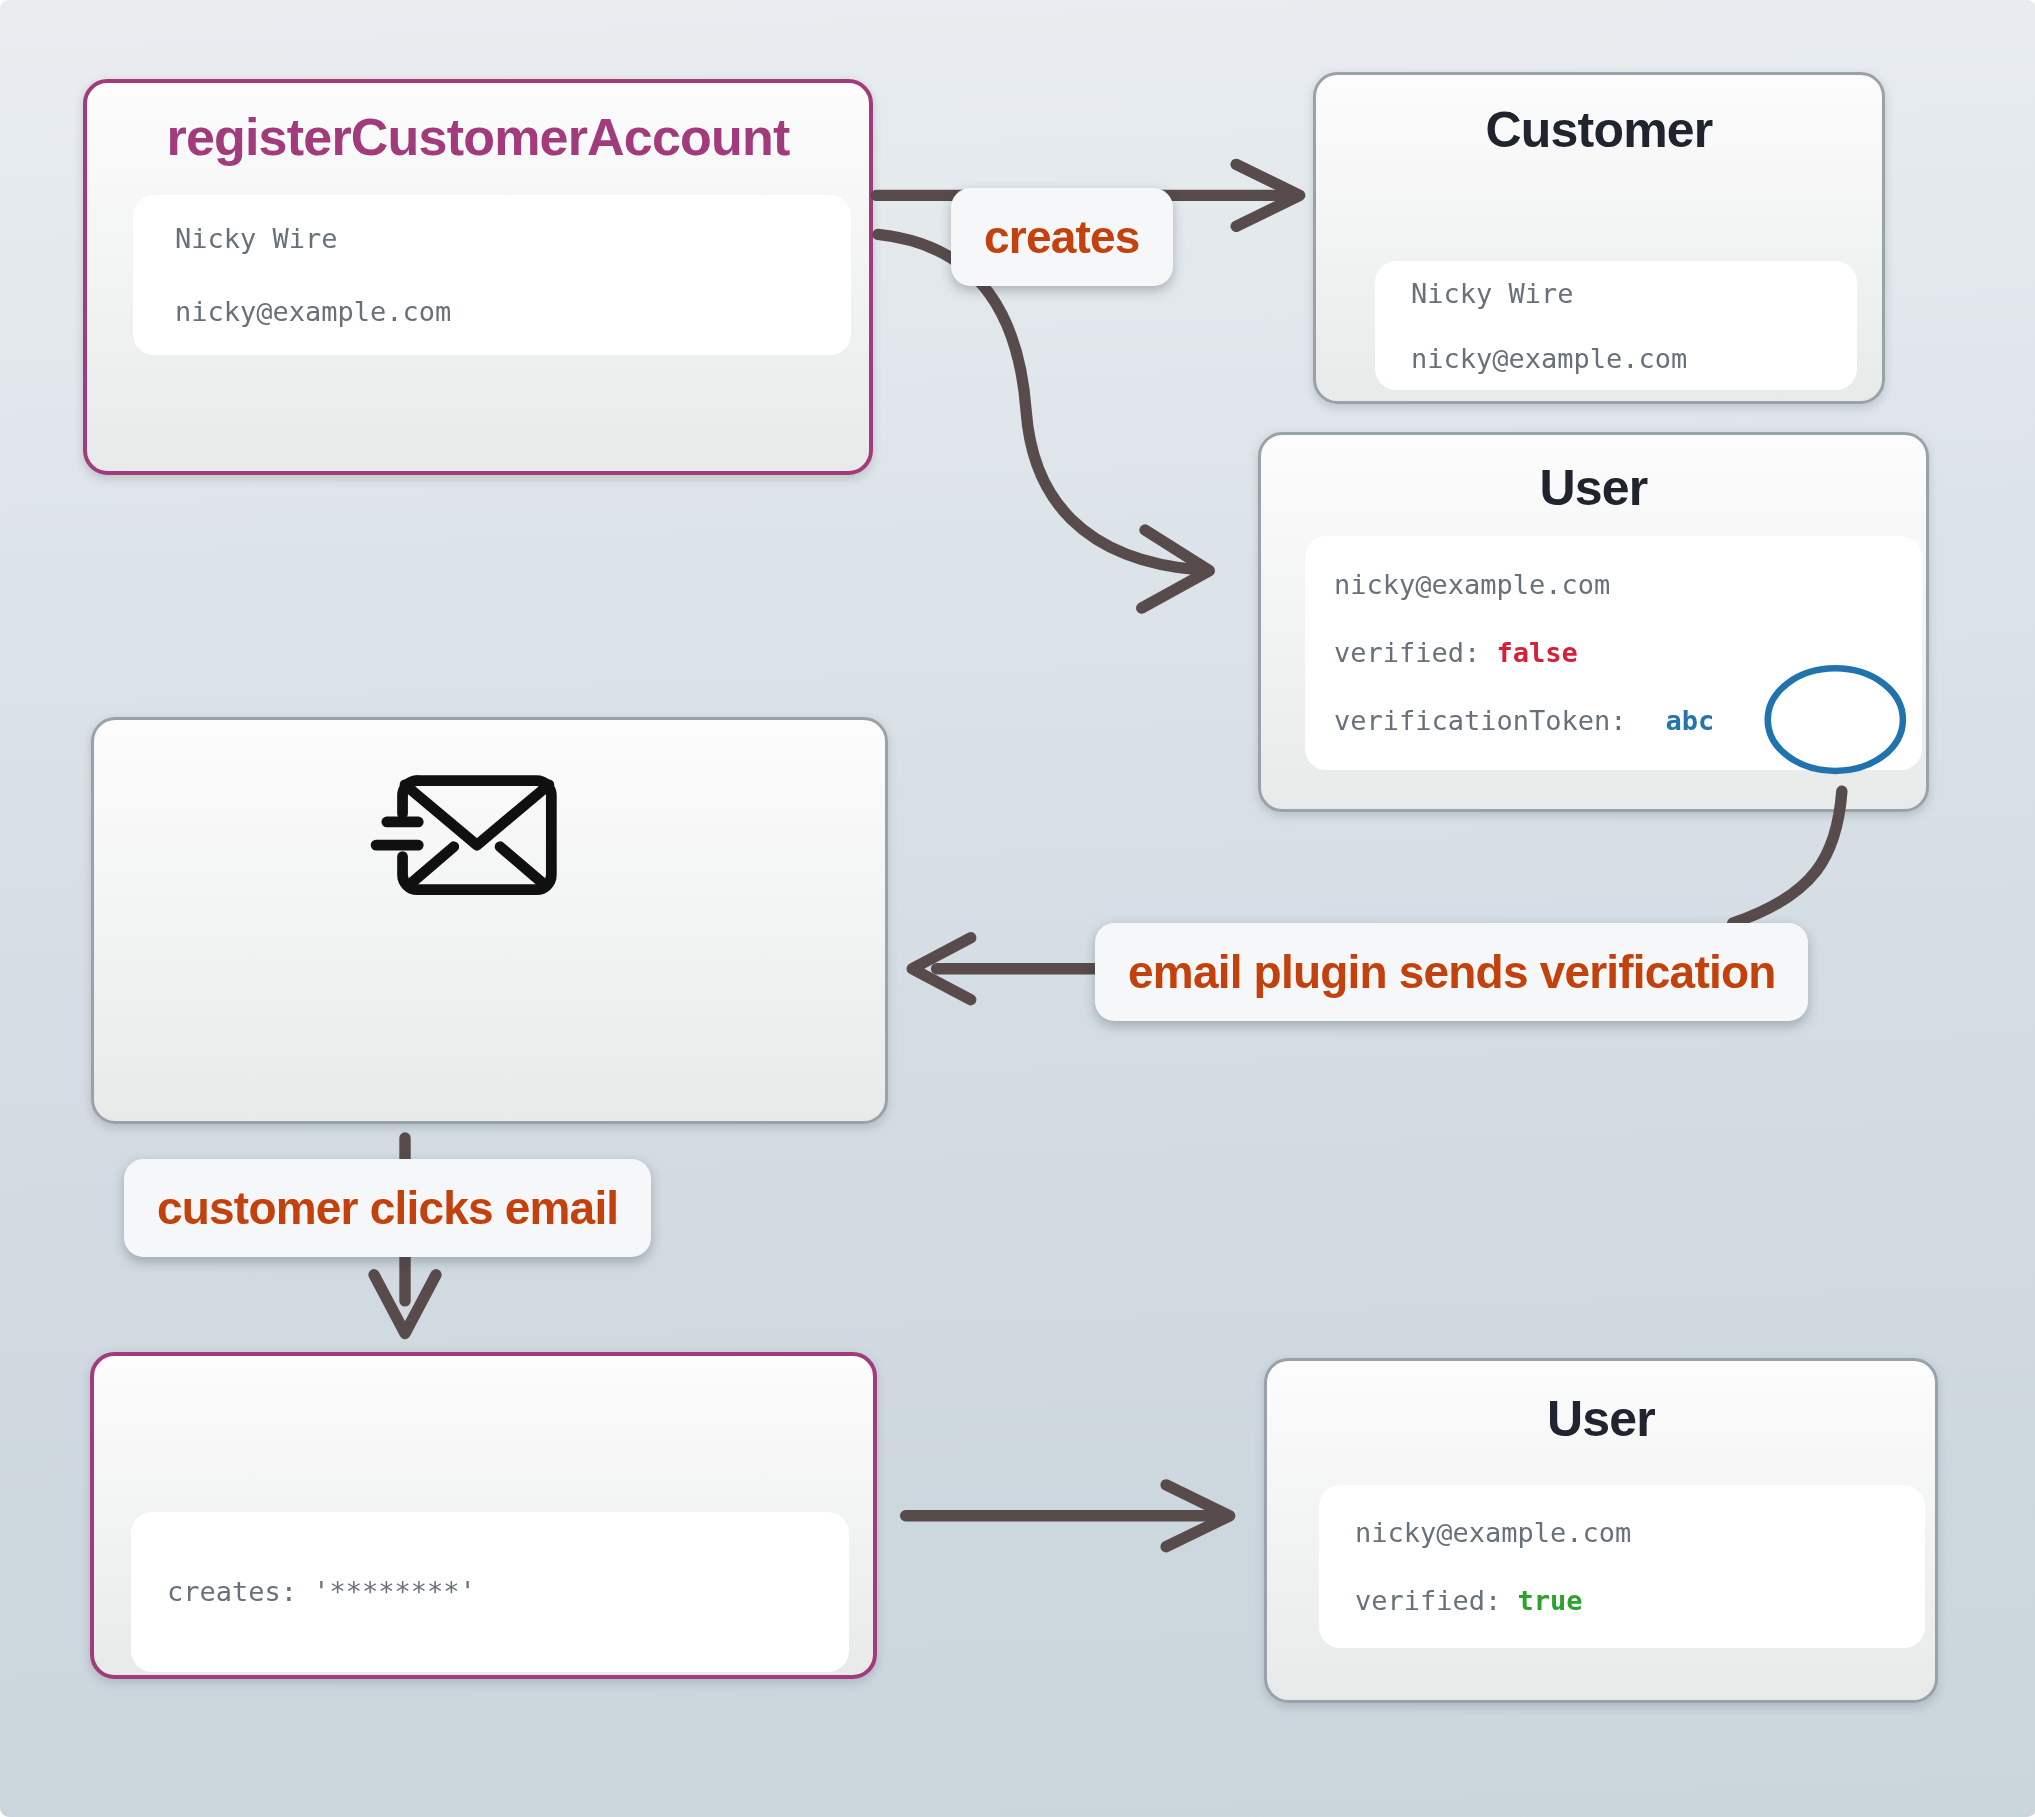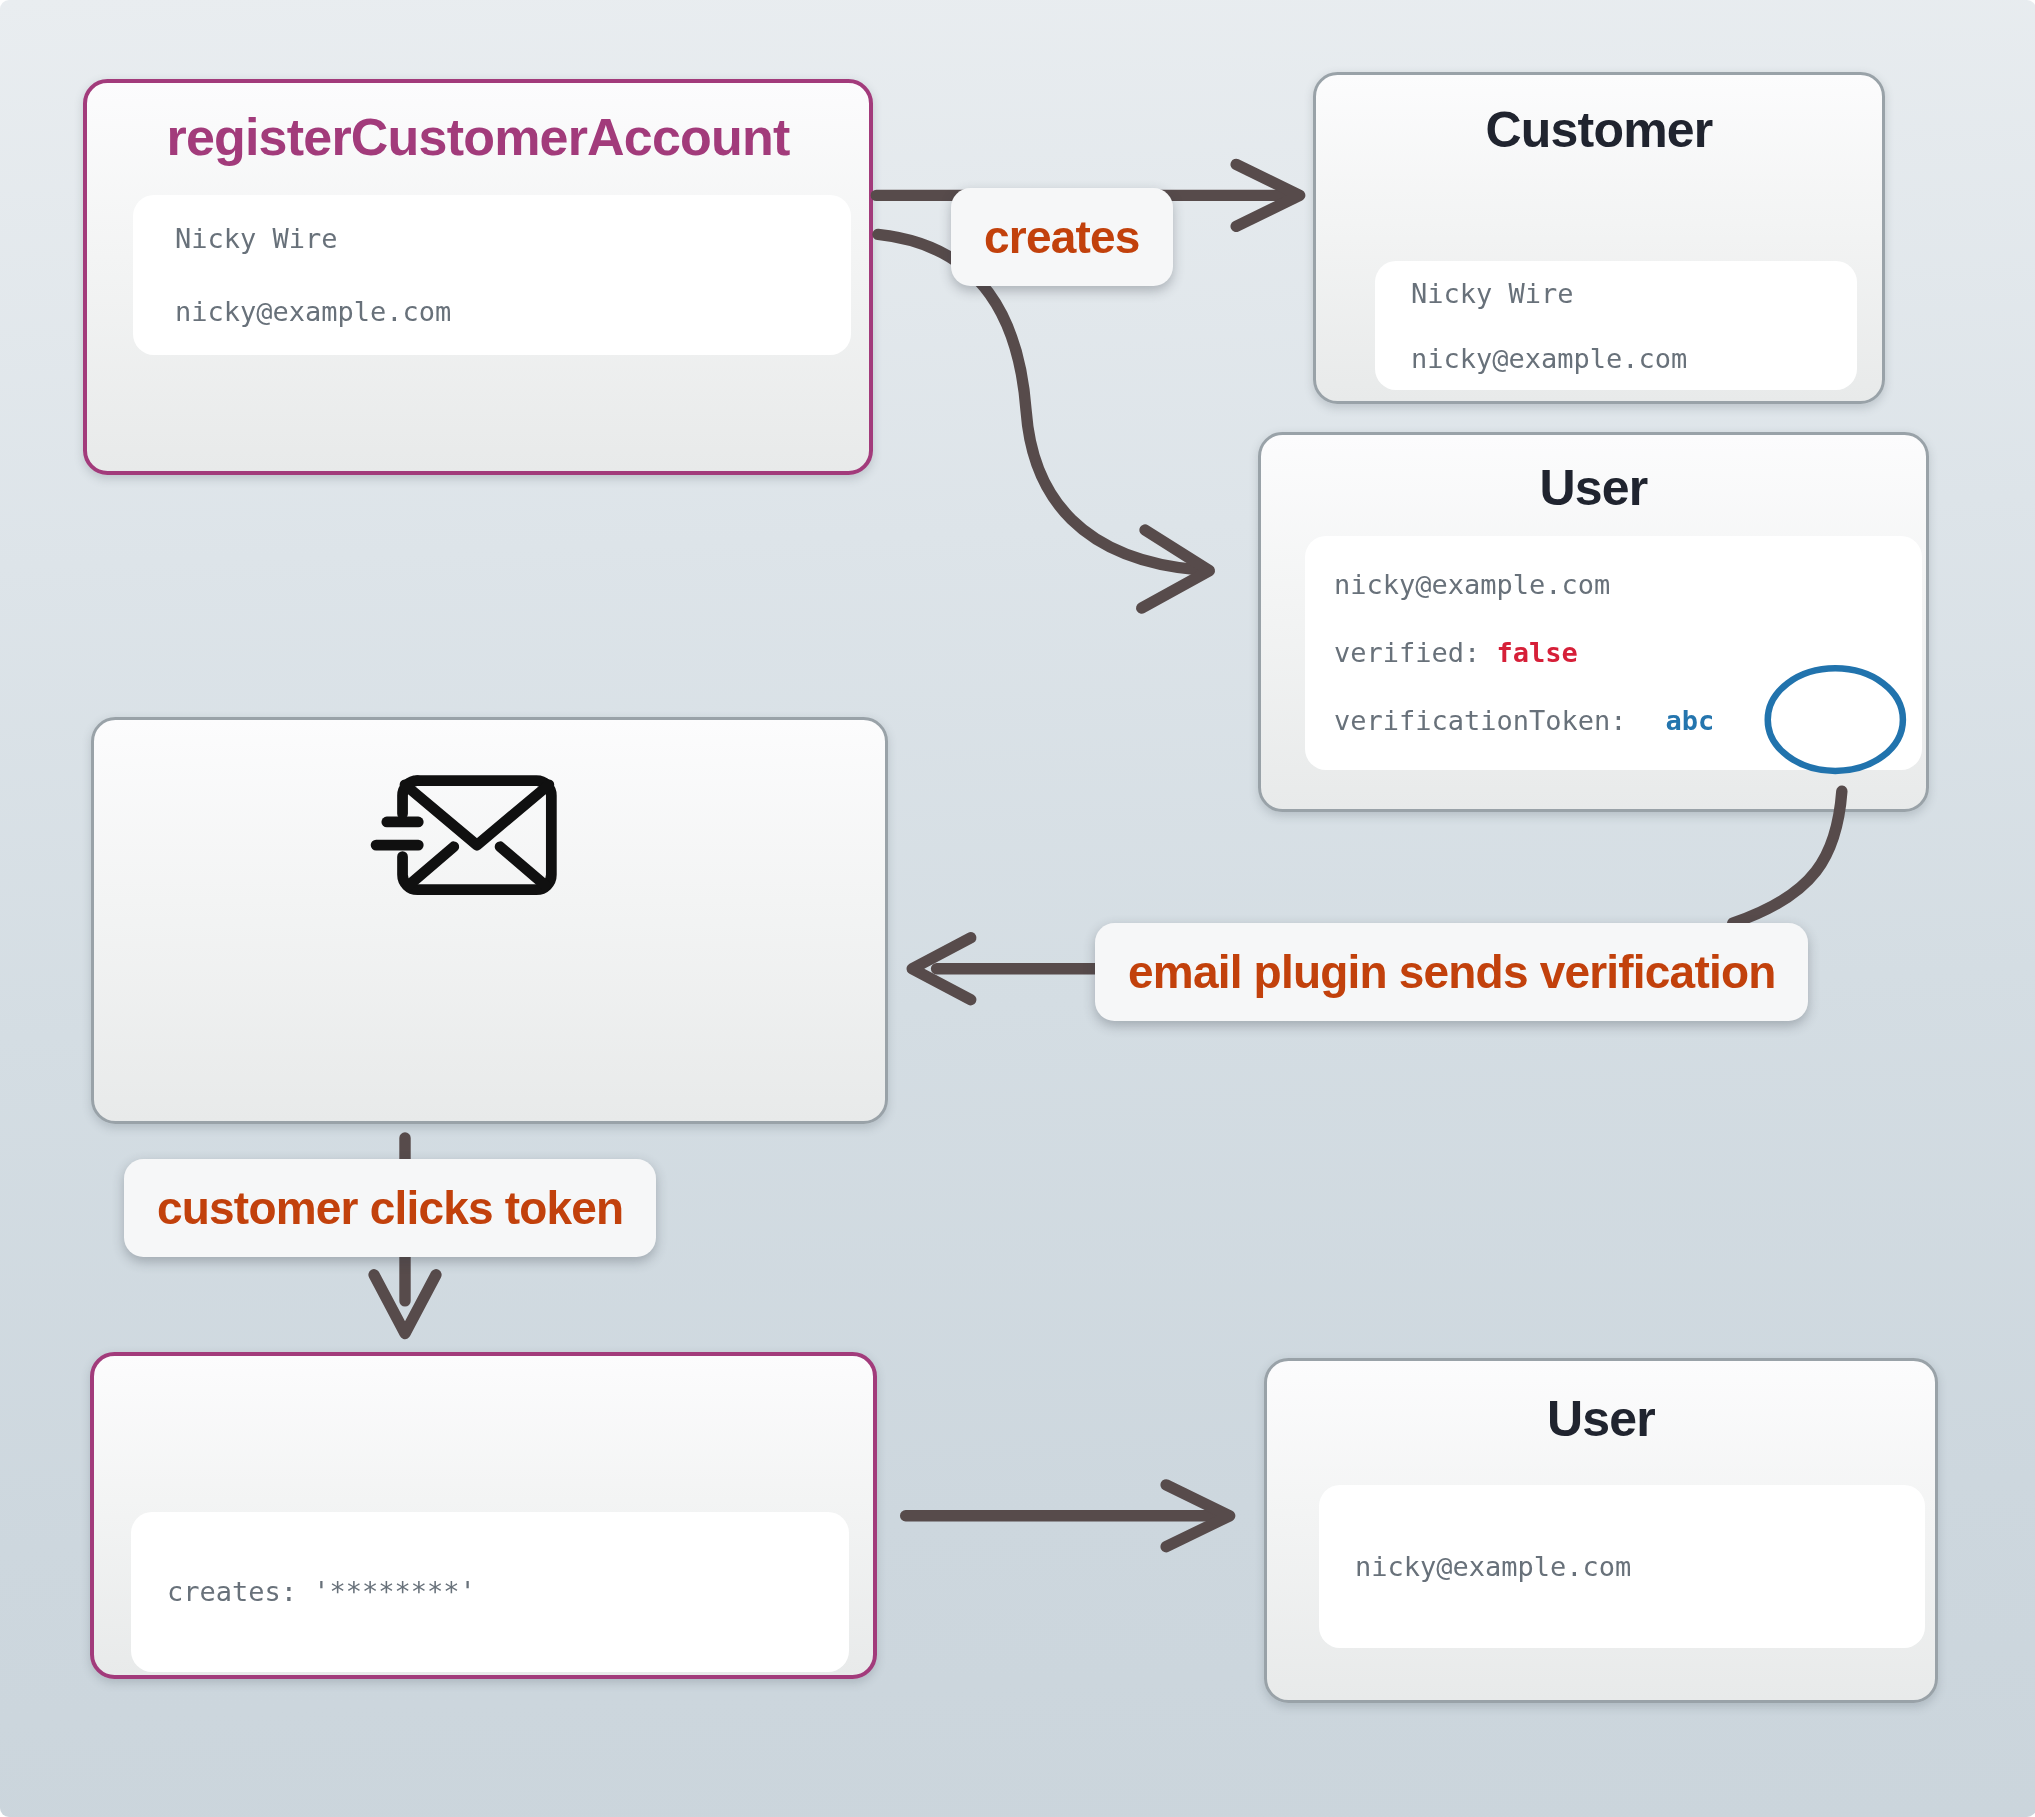--- a/index.html
+++ b/index.html
@@ -117,20 +117,21 @@
   <div class="node accent" id="node-verify">
     <div class="panel">
       <div class="mono-line">creates: '********'</div>
     </div>
   </div>
 
   <div class="node" id="node-user-bottom">
     <div class="node-title">User</div>
     <div class="panel">
       <div class="mono-line">nicky@example.com</div>
+      <div class="mono-line"><span>verified: </span><span class="val-green">true</span></div>
     </div>
   </div>
 
   <svg class="overlay" viewBox="0 0 2500 2232" fill="none" stroke="#574b4b" stroke-width="14" stroke-linecap="round" stroke-linejoin="round">
     <g>
       <path d="M1076 240 H1585"></path>
       <path d="M1518 202 L1596 240 L1518 278"></path>
     </g>
     <g>
       <path d="M1078 288 C1210 302 1252 398 1260 505 C1268 612 1330 688 1472 700"></path>
@@ -147,16 +148,16 @@
     </g>
     <g>
       <path d="M1112 1862 H1498"></path>
       <path d="M1432 1824 L1510 1862 L1432 1900"></path>
     </g>
     <ellipse cx="2254" cy="884" rx="83" ry="63" stroke="#2173ad" stroke-width="8"></ellipse>
   </svg>
 
   <div class="edge-label" id="label-creates">creates</div>
   <div class="edge-label" id="label-email-plugin">email plugin sends verification</div>
-  <div class="edge-label" id="label-clicks">customer clicks token</div>
+  <div class="edge-label" id="label-clicks">customer clicks email</div>
 
 </div>
 
 
 </body></html>

